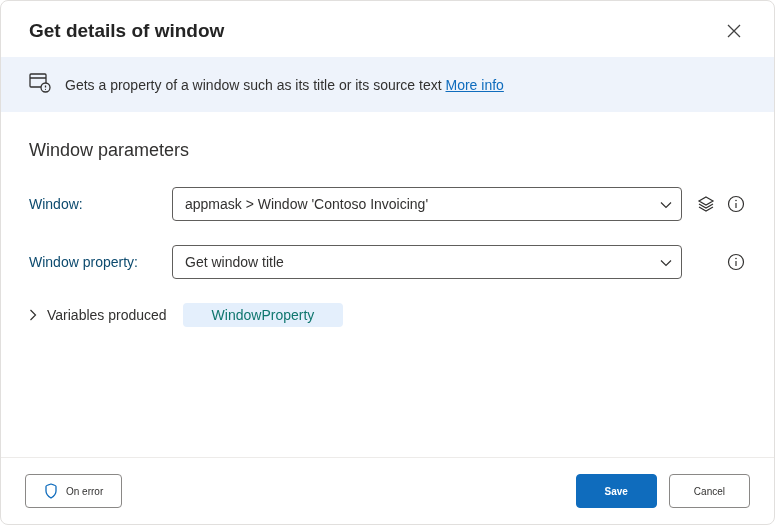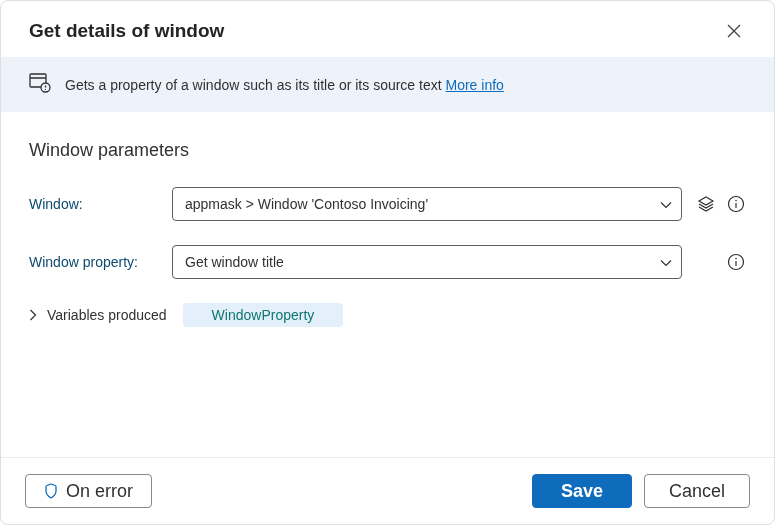--- a/index.html
+++ b/index.html
@@ -154,21 +154,21 @@
       border-top: 1px solid #edebe9;
       padding: 16px 24px;
       display: flex;
       align-items: center;
       justify-content: space-between;
     }
     .btn {
       height: 34px;
       padding: 0 18px;
       border-radius: 4px;
-      font-size: 18px;
+      font-size: 10px;
       font-family: inherit;
       cursor: pointer;
       display: inline-flex;
       align-items: center;
       gap: 8px;
     }
     .btn-secondary {
       background: #fff;
       border: 1px solid #8a8886;
       color: #323130;

